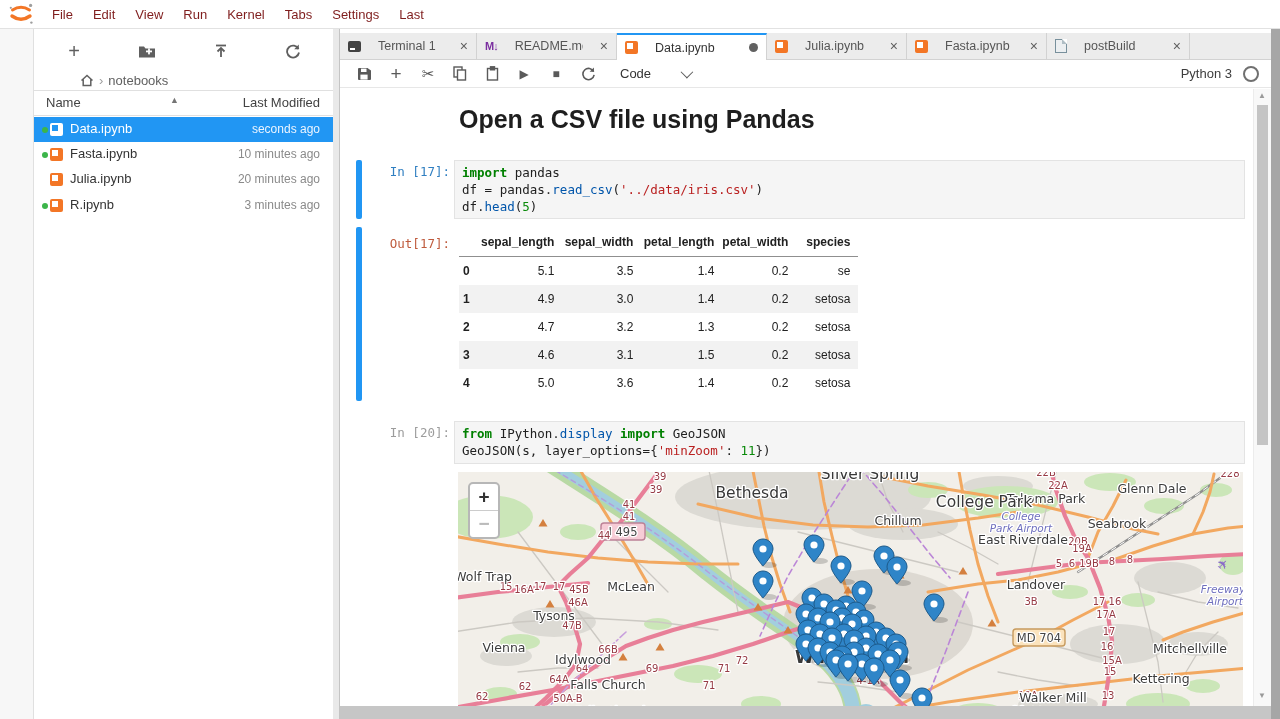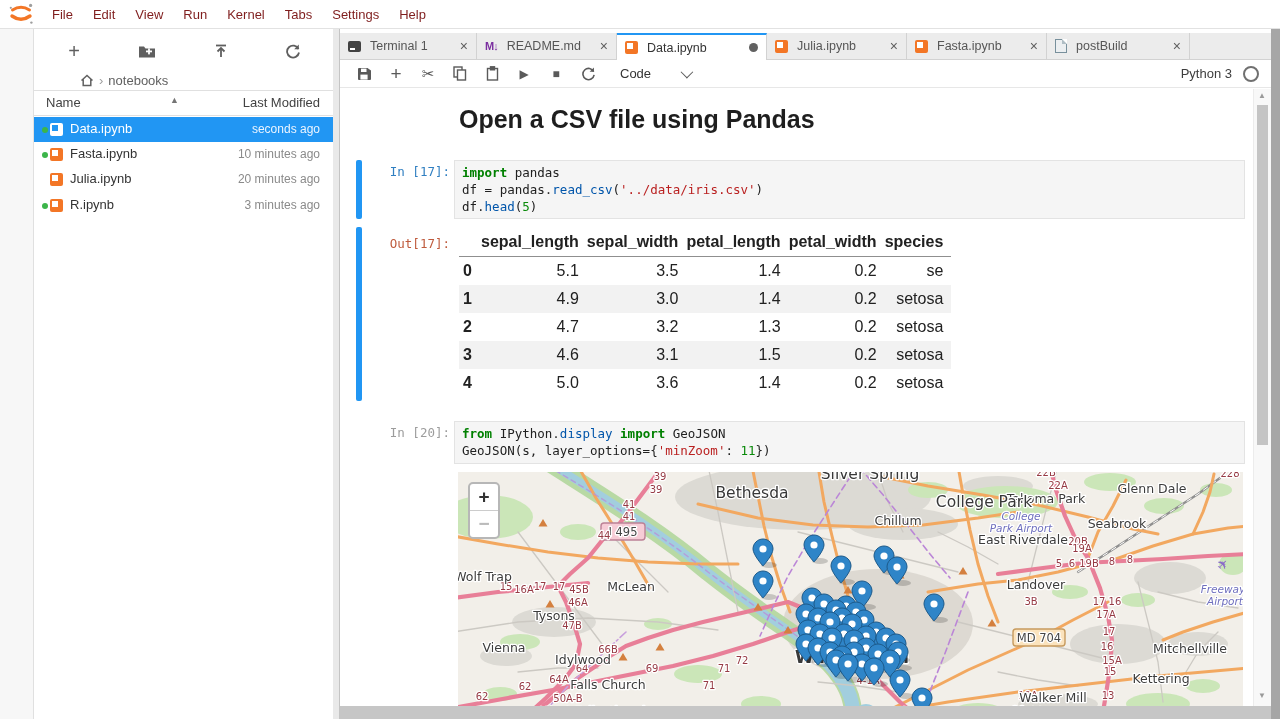--- a/index.html
+++ b/index.html
@@ -38,21 +38,21 @@
   .ic-nb{position:absolute;left:16px;top:6px;width:13px;height:13px;background:#f37626;border-radius:2px;}
   .ic-nb::after{content:"";position:absolute;left:2px;top:2px;width:6px;height:6px;background:#fff;}
   .frow.sel .ic-nb{background:#fff;}
   .frow.sel .ic-nb::after{background:#2196f3;}
   .divider{position:absolute;left:333px;top:29px;width:7px;height:690px;background:#e9e9e9;
            border-right:1px solid #c4c4c4;box-sizing:border-box;z-index:3;}
   
   .tabbar{position:absolute;left:340px;top:33px;width:931px;height:27px;background:#ececec;
           border-bottom:1px solid #d2d2d2;display:flex;box-sizing:border-box;z-index:2;}
   .dtab{position:relative;height:26px;border-right:1px solid #d2d2d2;display:flex;align-items:center;
-        padding:0 8px;gap:9px;font-size:12.5px;color:#565656;background:#ececec;box-sizing:border-box;flex:none;}
+        padding:0 8px;gap:17px;font-size:12.5px;color:#565656;background:#ececec;box-sizing:border-box;flex:none;}
   .dtab:nth-child(1){width:137px;}.dtab:nth-child(2){width:140px;}.dtab:nth-child(3){width:150px;}
   .dtab:nth-child(4){width:140px;}.dtab:nth-child(5){width:140px;}.dtab:nth-child(6){width:143px;}
   .dtab .dlabel{flex:1;white-space:nowrap;overflow:hidden;}
   .dtab .dclose{font-size:14px;color:#5f5f5f;line-height:1;}
   .dtab.active{background:#fff;border-top:2px solid #2196f3;color:#333;height:27px;margin-bottom:-1px;z-index:3;}
   .dirty-dot{width:9px;height:9px;border-radius:50%;background:#616161;display:inline-block;}
   .ic-term{position:relative;width:13px;height:11px;background:#424242;border-radius:2px;flex:none;}
   .ic-term::after{content:"";position:absolute;left:2px;bottom:2px;width:5px;height:2px;background:#fff;}
   .ic-mdicon{color:#7b2fa0;font-weight:bold;font-size:11px;flex:none;letter-spacing:-1px;}
   .ic-nbtab{position:relative;width:13px;height:13px;background:#f37626;border-radius:2px;flex:none;}
@@ -81,21 +81,21 @@
   .prompt.in2{top:336px;color:#9c9c9c;}
   .codecell{position:absolute;left:114px;width:791px;background:#f5f5f5;border:1px solid #e3e3e3;
             box-sizing:border-box;padding:3px 7px;font-family:"DejaVu Sans Mono",monospace;
             font-size:12.5px;line-height:17px;color:#212121;white-space:pre;}
   .codecell.c1{top:71px;height:59px;}
   .codecell.c2{top:332px;height:43px;}
   .tk-kw{color:#008000;font-weight:bold;}.tk-prop{color:#0055aa;}.tk-str{color:#ba2121;}
   .tk-num{color:#0a8a0a;}.tk-op{color:#333;}.tk-txt{color:#212121;}
   
   .dftable{position:absolute;left:119px;top:139px;border-collapse:collapse;
-           font-size:16px;color:#212121;table-layout:fixed;}
+           font-size:12px;color:#212121;table-layout:fixed;}
   .dftable th,.dftable td{height:28px;padding:0 8px 0 0;text-align:right;white-space:nowrap;font-weight:normal;}
   .dftable thead th{font-weight:bold;border-bottom:1px solid #8f8f8f;}
   .dftable tbody th{font-weight:bold;text-align:left;padding:0 0 0 4px;}
   .dftable tbody tr:nth-child(even){background:#f2f2f2;}
   
   .map{position:absolute;left:118px;top:383px;width:785px;height:237px;overflow:hidden;background:#f2efe9;}
   .map svg{display:block;}
   .zoomctl{position:absolute;left:10px;top:10px;width:28px;background:#fff;border:2px solid #b7b7b7;
            border-radius:5px;z-index:5;}
   .zbtn{width:28px;height:26px;display:flex;align-items:center;justify-content:center;
@@ -126,21 +126,21 @@
       </svg>
     </div>
     <div id="menu-items" style="display: flex;">
         <span class="menu-item">File</span>
         <span class="menu-item">Edit</span>
         <span class="menu-item">View</span>
         <span class="menu-item">Run</span>
         <span class="menu-item">Kernel</span>
         <span class="menu-item">Tabs</span>
         <span class="menu-item">Settings</span>
-        <span class="menu-item">Help</span>
+        <span class="menu-item">Last</span>
       </div>
   </div>
 
   <div class="side-strip"></div>
   <div class="side-tab active" style="left:0;top:34px;height:54px;">
       <span>Files</span>
     </div>
   <div class="side-tab" style="left:0;top:88px;height:92px;">
       <span>Running</span>
     </div>

